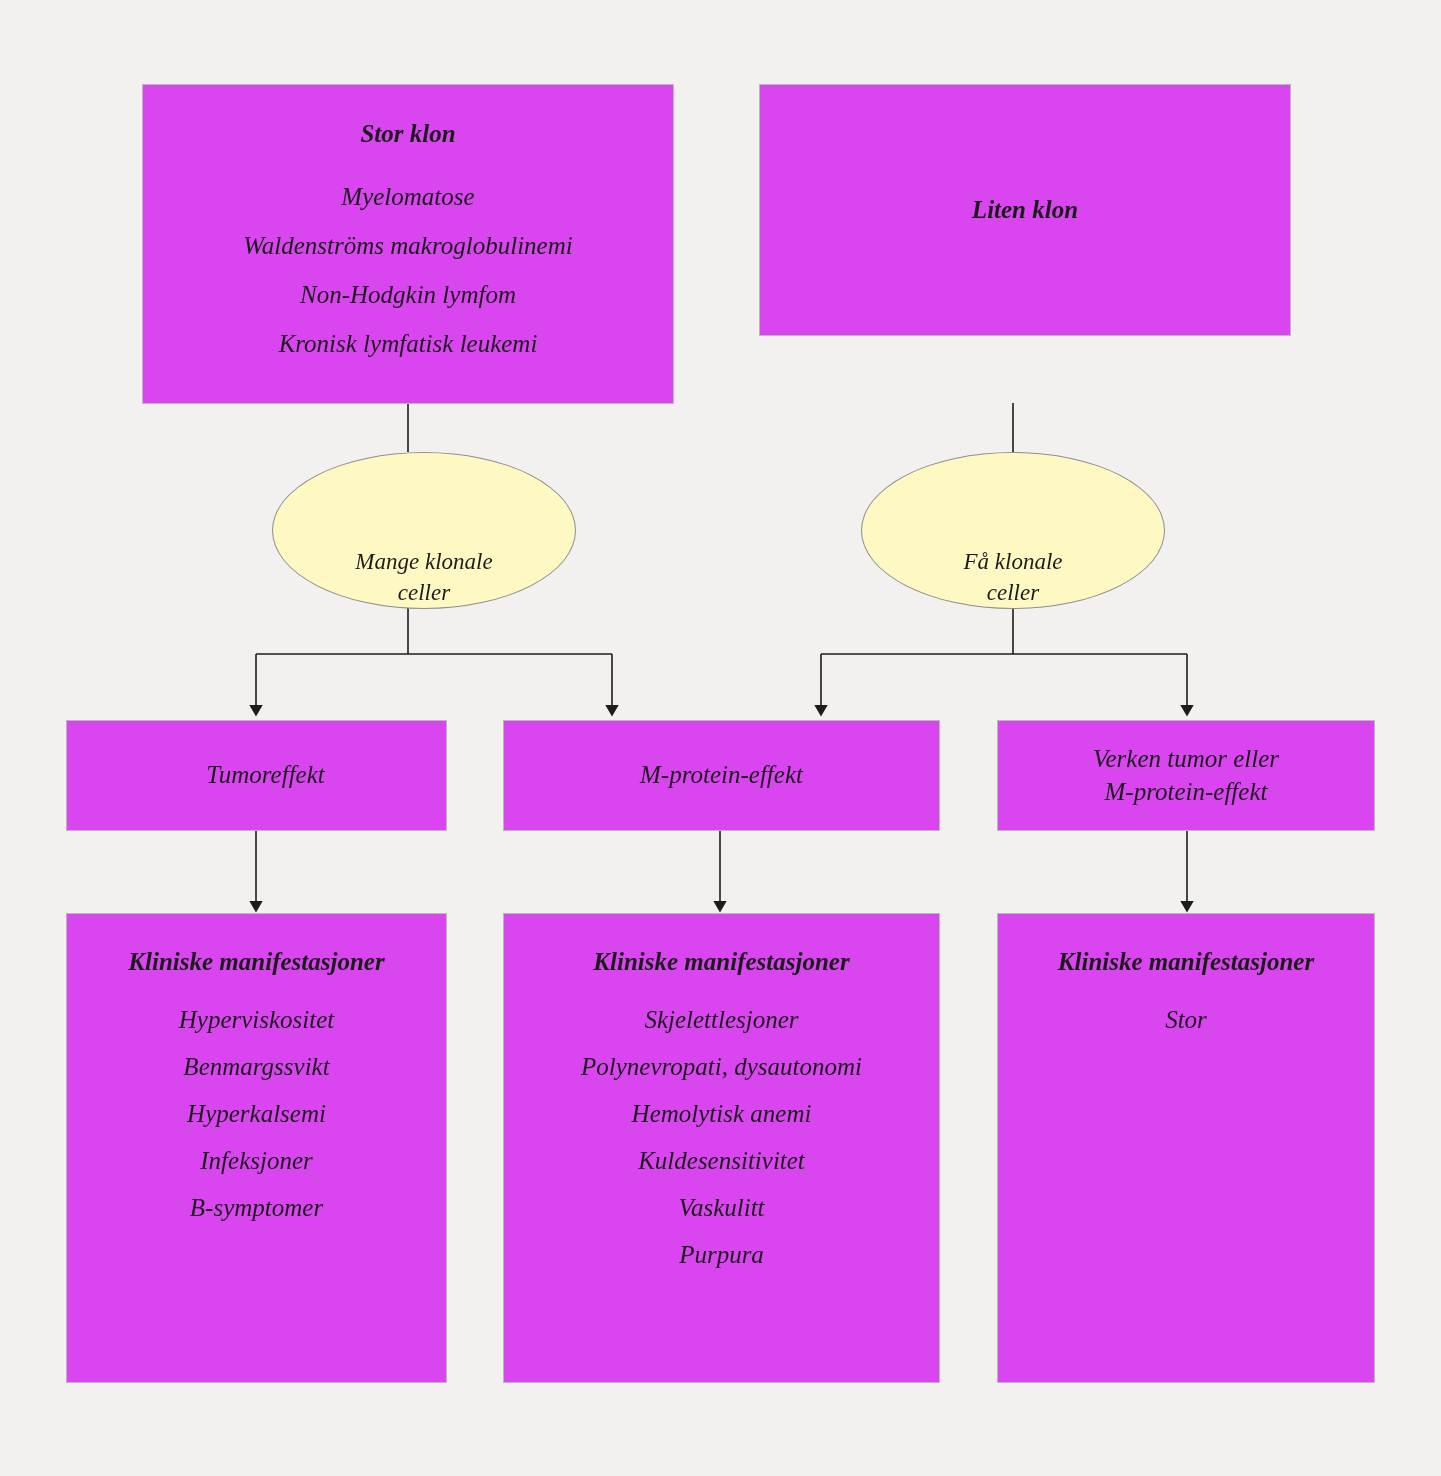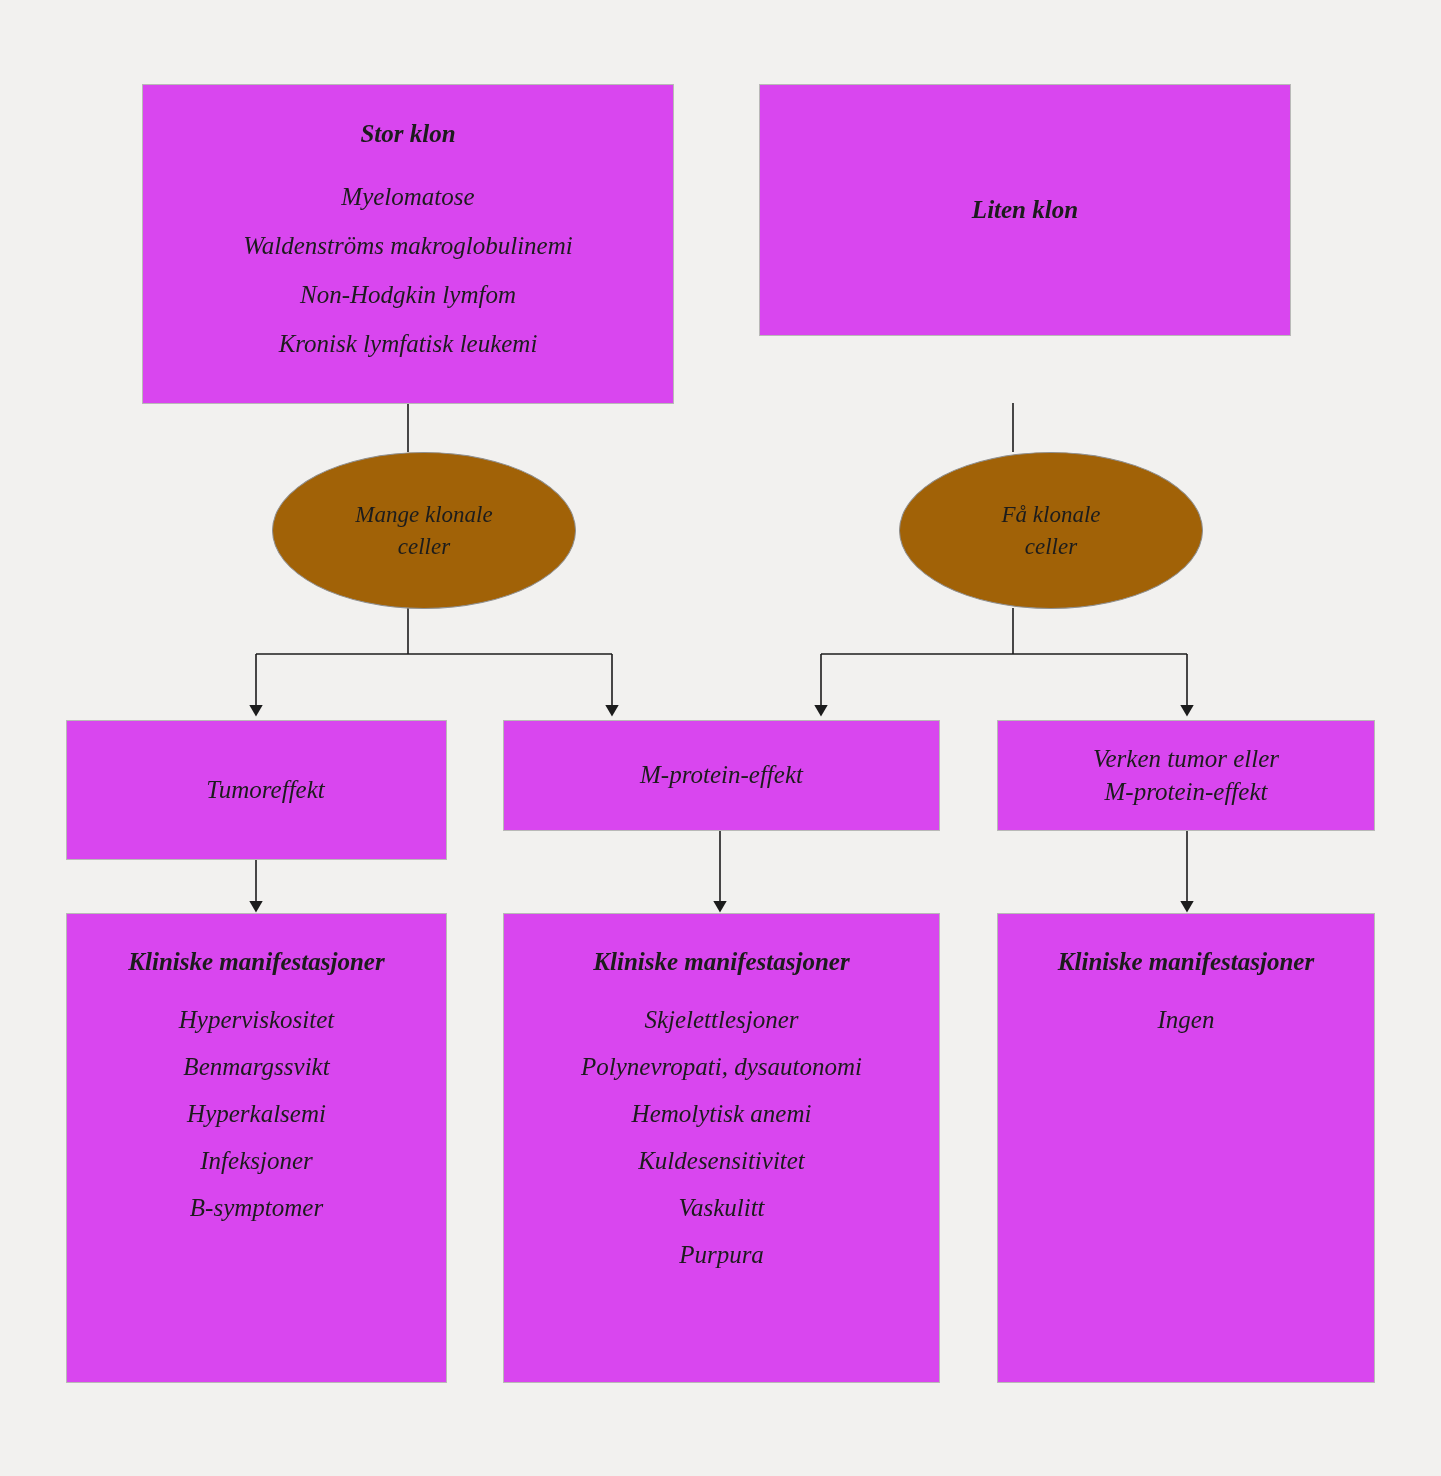--- a/index.html
+++ b/index.html
@@ -52,25 +52,25 @@
   .box-top { font-size: 25px; }
   .box-top .title { font-size: 25px; margin-bottom: 24px; }
   .box-top .line { font-size: 25px; line-height: 1.0; margin: 12px 0; }
 
   .box-top-empty .title { font-size: 25px; margin: 0; }
 
   
   .ellipse {
     position: absolute;
     box-sizing: border-box;
-    background: #a16207;
+    background: #fef9c3;
     border: 1px solid #8f8f8f;
     border-radius: 50%;
     display: flex;
-    align-items: center;
+    align-items: flex-end;
     justify-content: center;
     text-align: center;
     font-style: italic;
     font-size: 23px;
     line-height: 1.35;
   }
 
   
   .box-mid {
     font-size: 25px;
@@ -139,28 +139,28 @@
     <div class="title">Liten klon</div>
   </div>
 
   <div class="ellipse" style="left:272px; top:452px; width:304px; height:157px;">
     <div>
       <div>Mange klonale</div>
       <div>celler</div>
     </div>
   </div>
 
-  <div class="ellipse" style="left:899px; top:452px; width:304px; height:157px;">
+  <div class="ellipse" style="left:861px; top:452px; width:304px; height:157px;">
     <div>
       <div>Få klonale</div>
       <div>celler</div>
     </div>
   </div>
 
-  <div class="node box-mid" style="left:66px; top:720px; width:381px; height:140px;padding-left:18px;">
+  <div class="node box-mid" style="left:66px; top:720px; width:381px; height:111px;padding-left:18px;">
     <div>Tumoreffekt</div>
   </div>
 
   <div class="node box-mid" style="left:503px; top:720px; width:437px; height:111px;">
     <div>M-protein-effekt</div>
   </div>
 
   <div class="node box-mid" style="left:997px; top:720px; width:378px; height:111px;">
     <div>Verken tumor eller</div>
     <div>M-protein-effekt</div>
@@ -180,16 +180,16 @@
     <div class="line">Skjelettlesjoner</div>
     <div class="line">Polynevropati, dysautonomi</div>
     <div class="line">Hemolytisk anemi</div>
     <div class="line">Kuldesensitivitet</div>
     <div class="line">Vaskulitt</div>
     <div class="line">Purpura</div>
   </div>
 
   <div class="node box-bot" style="left:997px; top:913px; width:378px; height:470px;">
     <div class="title">Kliniske manifestasjoner</div>
-    <div class="line">Ingen</div>
+    <div class="line">Stor</div>
   </div>
 
 </div>
 
 </body></html>

